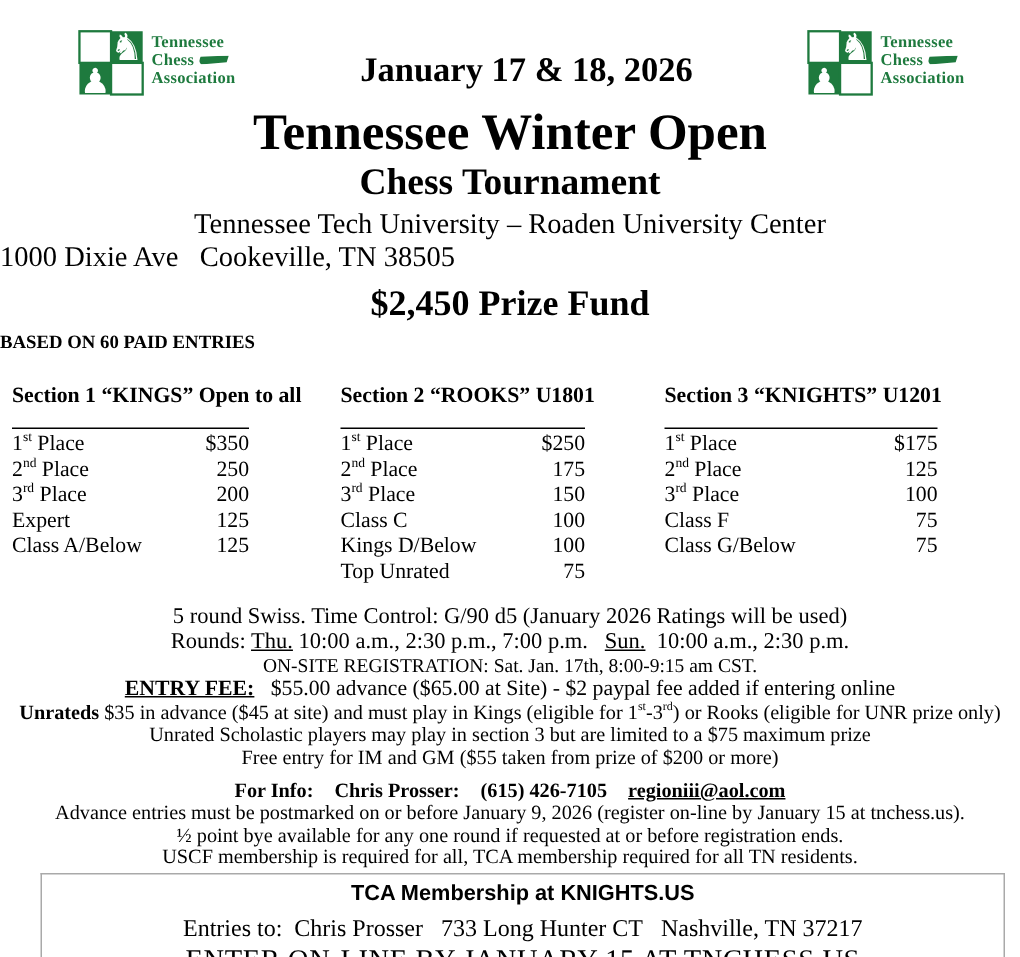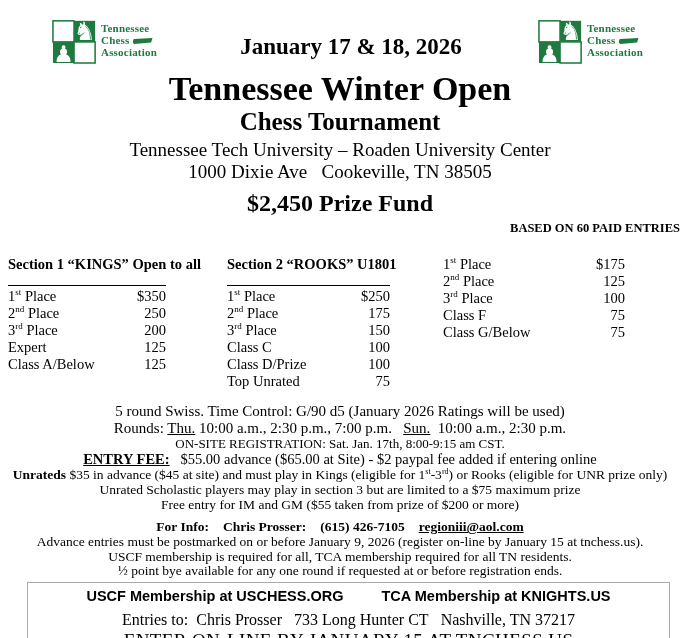--- a/index.html
+++ b/index.html
@@ -22,23 +22,23 @@
                font-family:"Liberation Serif", serif; }
   .logo-text > div { white-space:nowrap; }
   .tn-shape { display:inline-block; width:20px; height:6px; margin-left:3px;
               background:var(--green);
               clip-path:polygon(0% 65%, 6% 15%, 100% 0%, 93% 75%, 8% 100%); }
 
   
   .title     { text-align:center; font-size:34px; font-weight:bold; line-height:38px; margin-top:4px; }
   .subtitle  { text-align:center; font-size:25px; font-weight:bold; line-height:28px; }
   .venue     { text-align:center; font-size:19px; line-height:22px; margin-top:3px; }
-  .address   { text-align:center; font-size:19px; line-height:22px; }
+  .address   { font-size:19px; line-height:22px; }
   .prize     { text-align:center; font-size:24px; font-weight:bold; line-height:31px; margin-top:5px; }
-  .basis     { text-align:right; font-size:12.5px; font-weight:bold; line-height:15px; margin-top:2px; }
+  .basis     { text-align:left; font-size:12.5px; font-weight:bold; line-height:15px; margin-top:2px; }
 
   
   .sections { display:flex; padding-left:8px; margin-top:20px; }
   .sec { font-size:14.5px; }
   .sec-1 { width:158px; }
   .sec-2 { width:163px; margin-left:61px; }
   .sec-3 { width:182px; margin-left:53px; }
   .sec-header { font-weight:bold; border-bottom:1px solid #000; padding-bottom:12px;
                 margin-bottom:2px; white-space:nowrap; }
   .prow { display:flex; justify-content:space-between; line-height:17px;gap:24px; }
@@ -160,30 +160,31 @@
         </div>
       <div class="prow">
           <span><span>3</span><sup>rd</sup><span> Place</span></span>
           <span>150</span>
         </div>
       <div class="prow">
           <span><span>Class C</span><sup></sup><span></span></span>
           <span>100</span>
         </div>
       <div class="prow">
-          <span><span>Class D/Prize</span><sup></sup><span></span></span>
+          <span><span>Kings D/Below</span><sup></sup><span></span></span>
           <span>100</span>
         </div>
       <div class="prow">
           <span><span>Top Unrated</span><sup></sup><span></span></span>
           <span>75</span>
         </div>
     </div>
 
     <div class="sec sec-3">
+      <div class="sec-header">Section 3 “KNIGHTS” U1201</div>
       <div class="prow">
           <span><span>1</span><sup>st</sup><span>  Place</span></span>
           <span>$175</span>
         </div>
       <div class="prow">
           <span><span>2</span><sup>nd</sup><span> Place</span></span>
           <span>125</span>
         </div>
       <div class="prow">
           <span><span>3</span><sup>rd</sup><span> Place</span></span>
@@ -206,26 +207,25 @@
     <div class="d-b">ON-SITE REGISTRATION: Sat. Jan. 17th, 8:00-9:15 am CST.</div>
     <div class="d-c"><span class="bu">ENTRY FEE:</span><span>&nbsp;&nbsp; $55.00 advance ($65.00 at Site) - $2 paypal fee added if entering online</span></div>
     <div class="d-d"><span class="b">Unrateds</span><span> $35 in advance ($45 at site) and must play in Kings (eligible for 1</span><sup>st</sup><span>-3</span><sup>rd</sup><span>) or Rooks (eligible for UNR prize only)</span></div>
     <div class="d-d">Unrated Scholastic players may play in section 3 but are limited to a $75 maximum prize</div>
     <div class="d-d">Free entry for IM and GM ($55 taken from prize of $200 or more)</div>
   </div>
 
   <div class="info">
     <div class="info-line1"><span>For Info:</span><span class="gap"></span><span>Chris Prosser:</span><span class="gap"></span><span>(615) 426-7105</span><span class="gap"></span><span class="email">regioniii@aol.com</span></div>
     <div class="info-rest">Advance entries must be postmarked on or before January 9, 2026 (register on-line by January 15 at tnchess.us).</div>
+    <div class="info-rest">½ point bye available for any one round if requested at or before registration ends.</div>
     <div class="info-rest">USCF membership is required for all, TCA membership required for all TN residents.</div>
-    <div class="info-rest">½ point bye available for any one round if requested at or before registration ends.</div>
   </div>
 
   <div class="box">
     <div class="box-membership">
-      <span>USCF Membership at USCHESS.ORG</span>
       <span>TCA Membership at KNIGHTS.US</span>
     </div>
     <div class="box-entries">Entries to:&nbsp; Chris Prosser&nbsp;&nbsp; 733 Long Hunter CT&nbsp;&nbsp; Nashville, TN 37217</div>
     <div class="box-enter">ENTER ON-LINE BY JANUARY 15 AT TNCHESS.US</div>
   </div>
 
 </div>
 
 </body></html>

